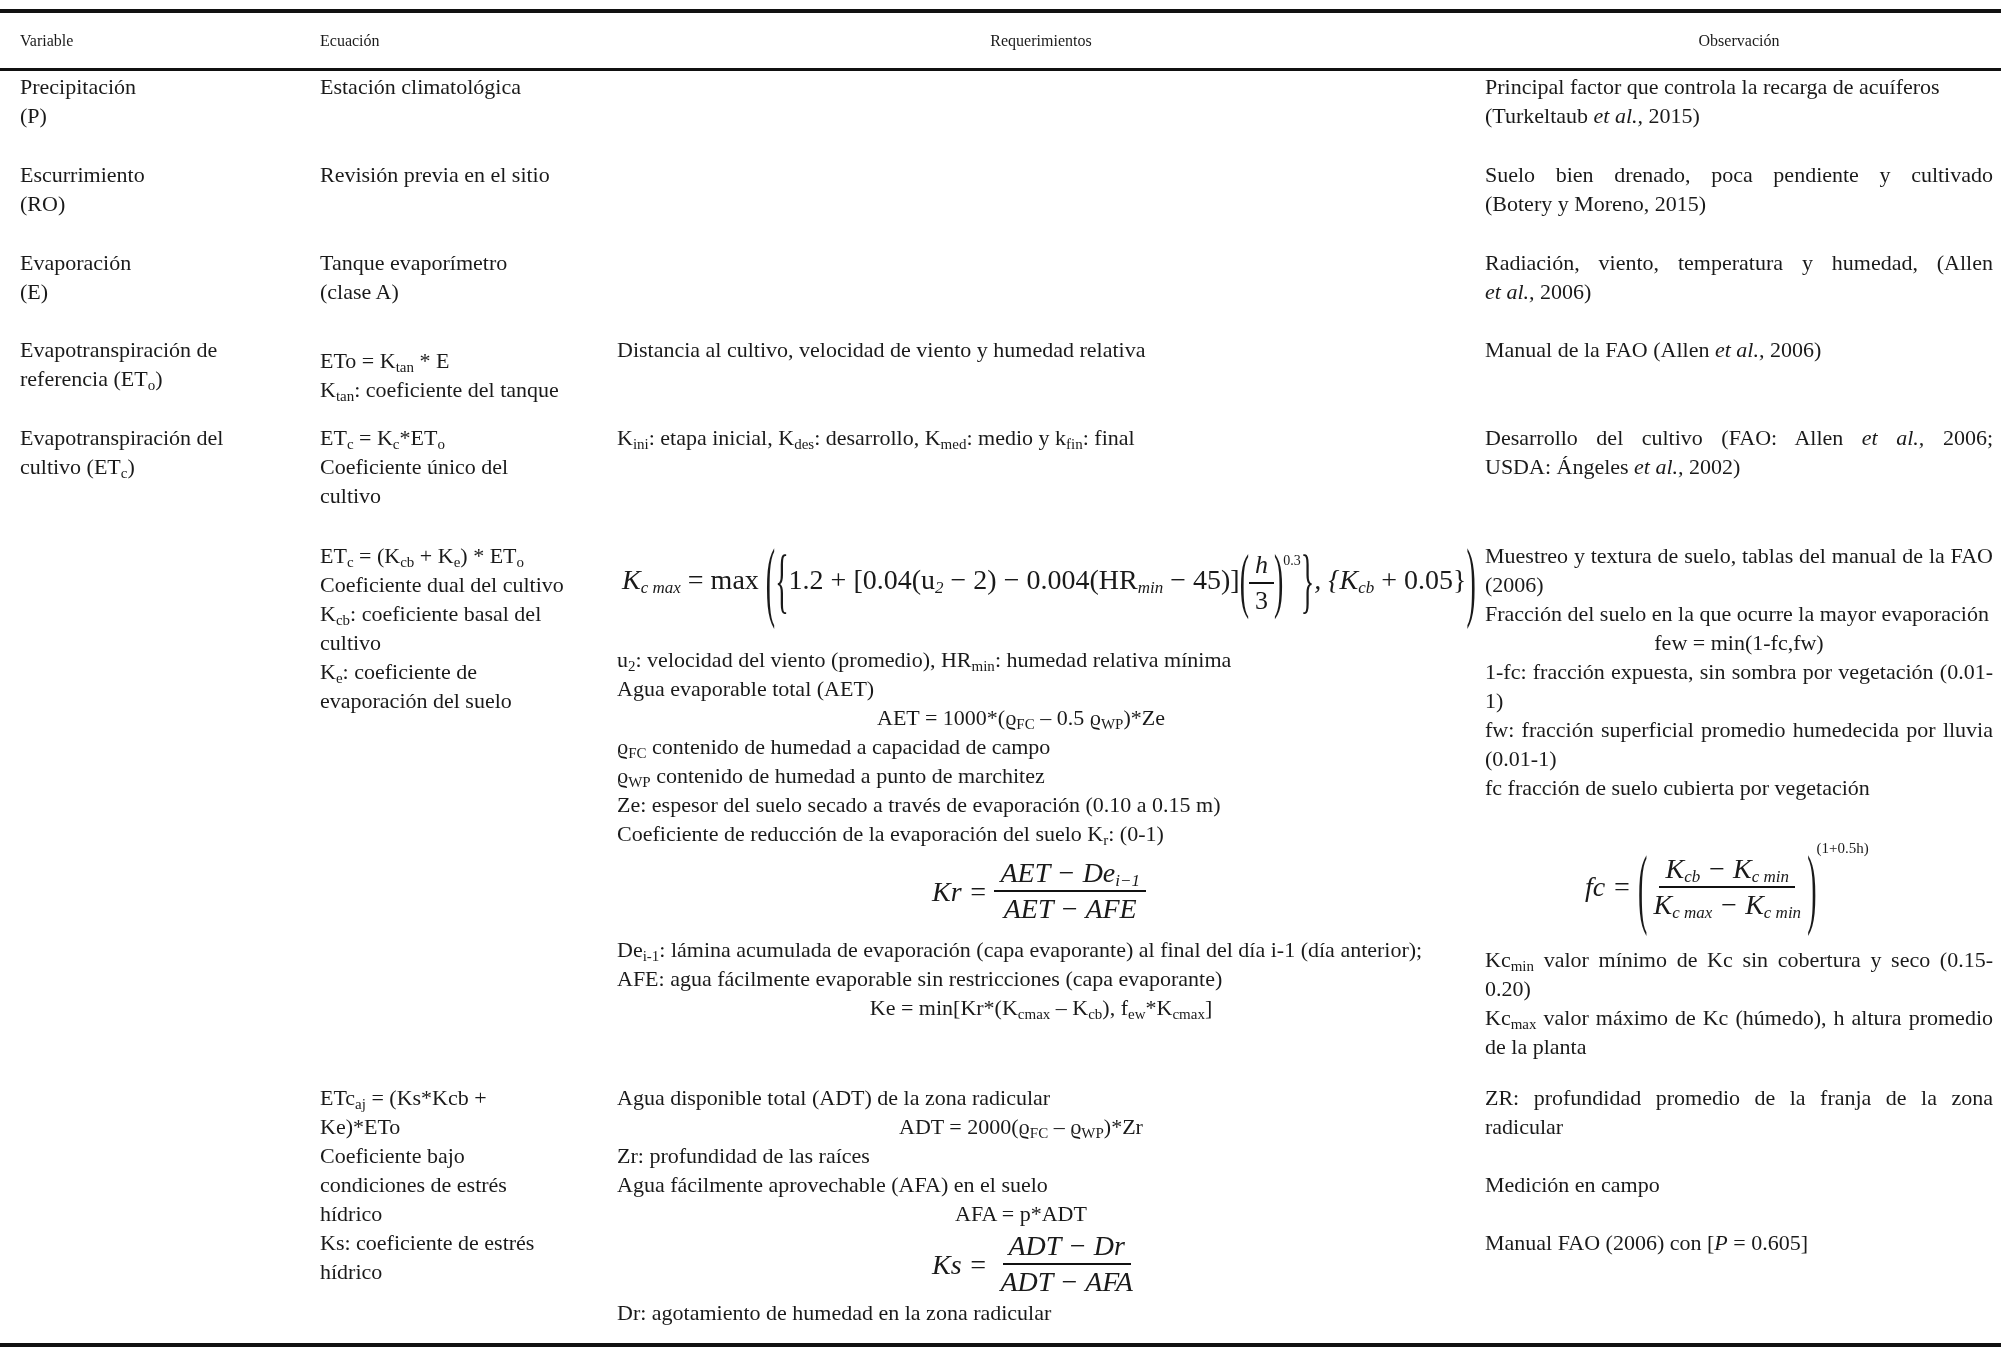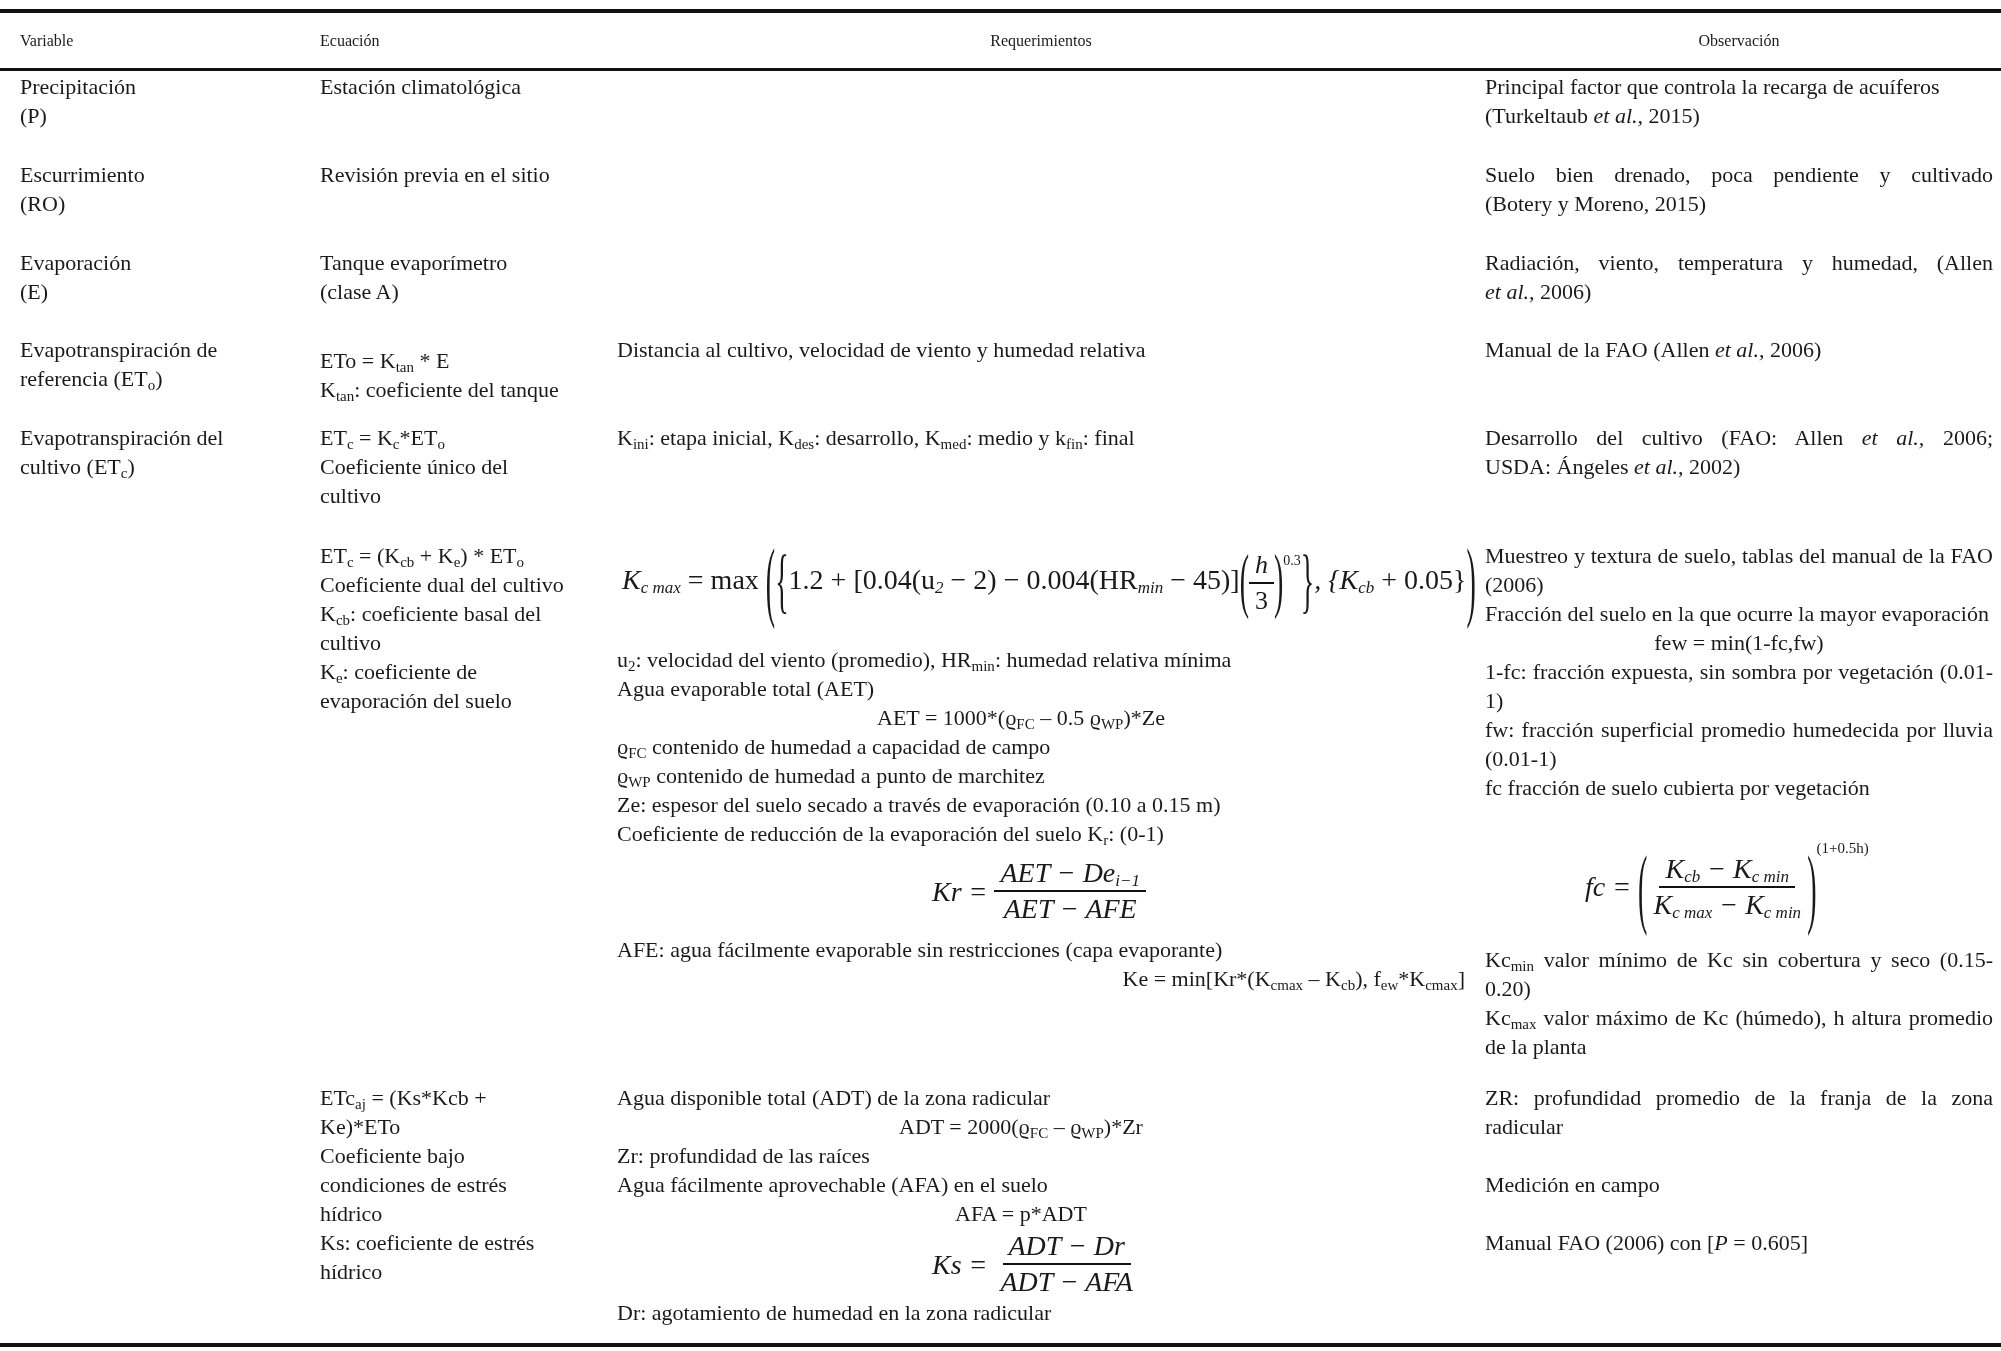--- a/index.html
+++ b/index.html
@@ -151,22 +151,23 @@
 
 <div class="big-formula math" style="left:932px; top:856px; white-space:nowrap;">
   <span style="vertical-align:middle">Kr =</span>
   <span class="frac">
       <span class="num"><span>AET − De</span><sub style="font-size:17px">i−1</sub></span>
       <span class="den">AET − AFE</span>
     </span>
 </div>
 
 <div class="cell c3 just" style="top:935px">
+  <span class="wrap"><span>De</span><sub>i-1</sub><span>: lámina acumulada de evaporación (capa evaporante) al final del día i-1 (día anterior);</span></span>
   <span class="line" style="text-align:left">AFE: agua fácilmente evaporable sin restricciones (capa evaporante)</span>
-  <span class="line" style="text-align:right"><span>Ke = min[Kr*(K</span><sub>cmax</sub><span> – K</span><sub>cb</sub><span>), f</span><sub>ew</sub><span>*K</span><sub>cmax</sub><span>]</span></span>
+  <span class="line" style="text-align:center"><span>Ke = min[Kr*(K</span><sub>cmax</sub><span> – K</span><sub>cb</sub><span>), f</span><sub>ew</sub><span>*K</span><sub>cmax</sub><span>]</span></span>
 </div>
 
 <div class="cell c4" style="top:541px; font-family:'Liberation Serif', serif;">
   <span class="wrap just">Muestreo y textura de suelo, tablas del manual de la FAO (2006)</span>
   <span class="wrap just">Fracción del suelo en la que ocurre la mayor evaporación</span>
   <span class="line center">few = min(1-fc,fw)</span>
   <span class="wrap just">1-fc: fracción expuesta, sin sombra por vegetación (0.01-1)</span>
   <span class="wrap just">fw: fracción superficial promedio humedecida por lluvia (0.01-1)</span>
   <span class="line">fc fracción de suelo cubierta por vegetación</span>
 </div>

